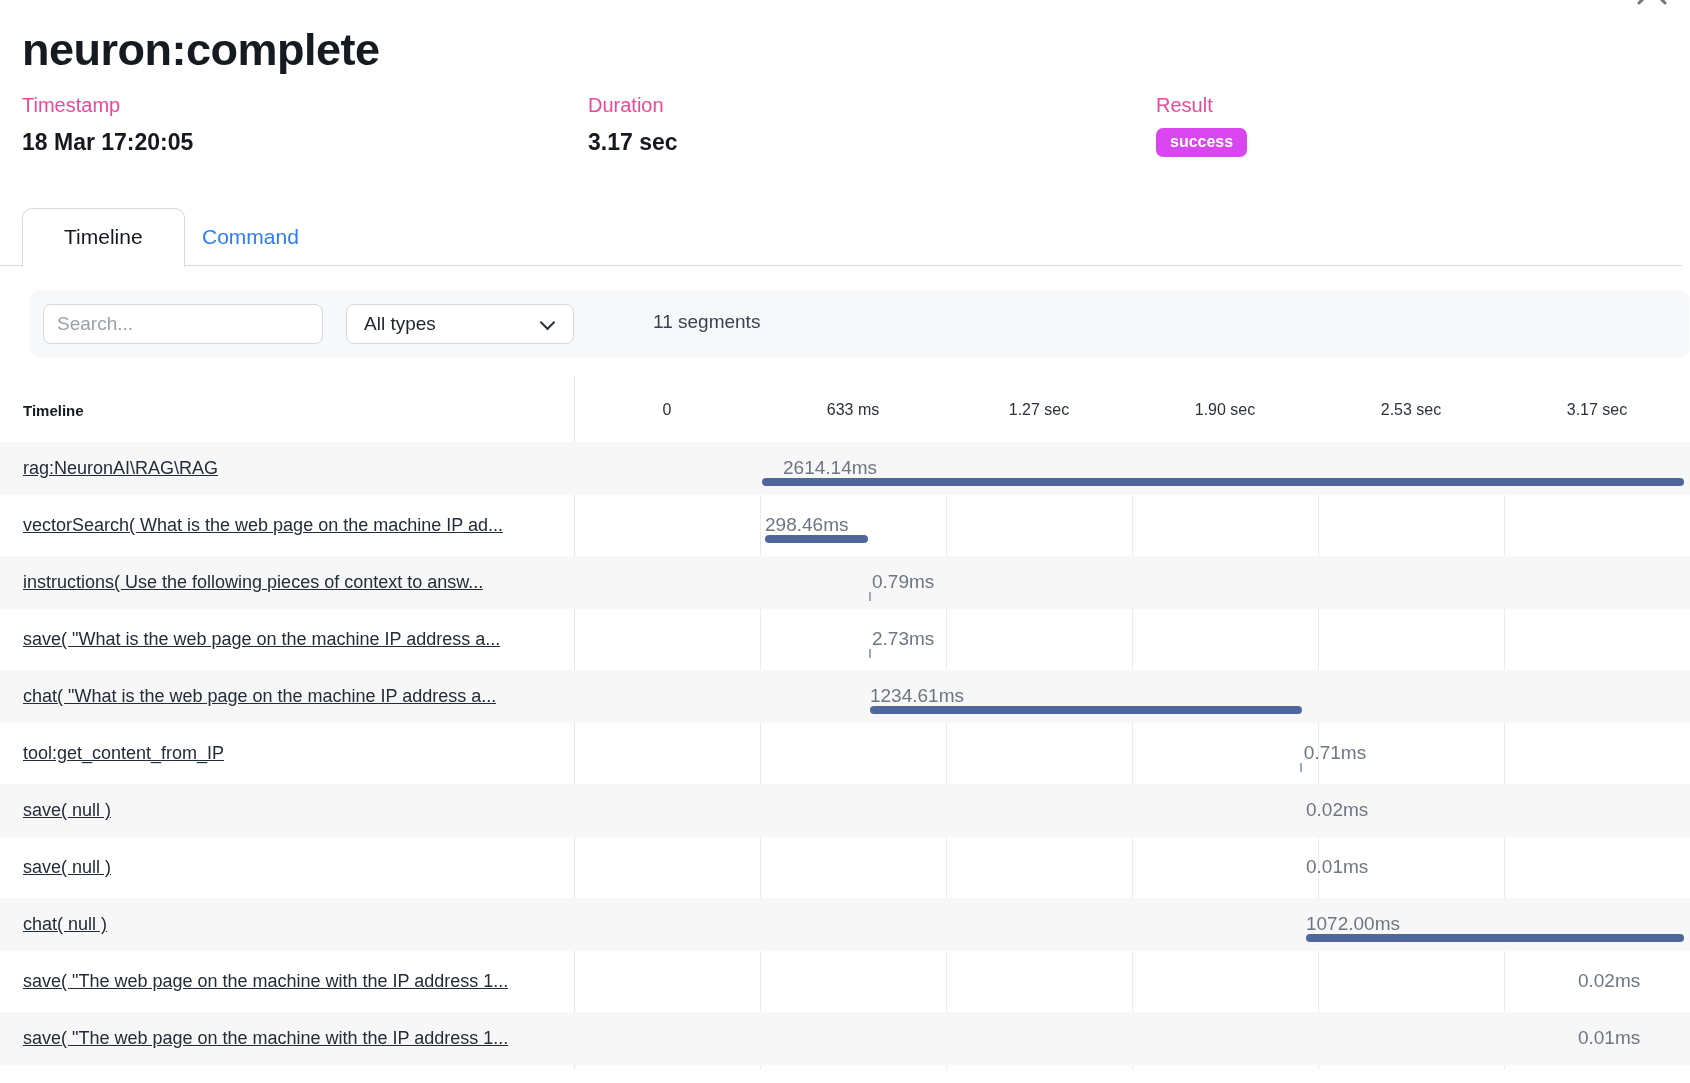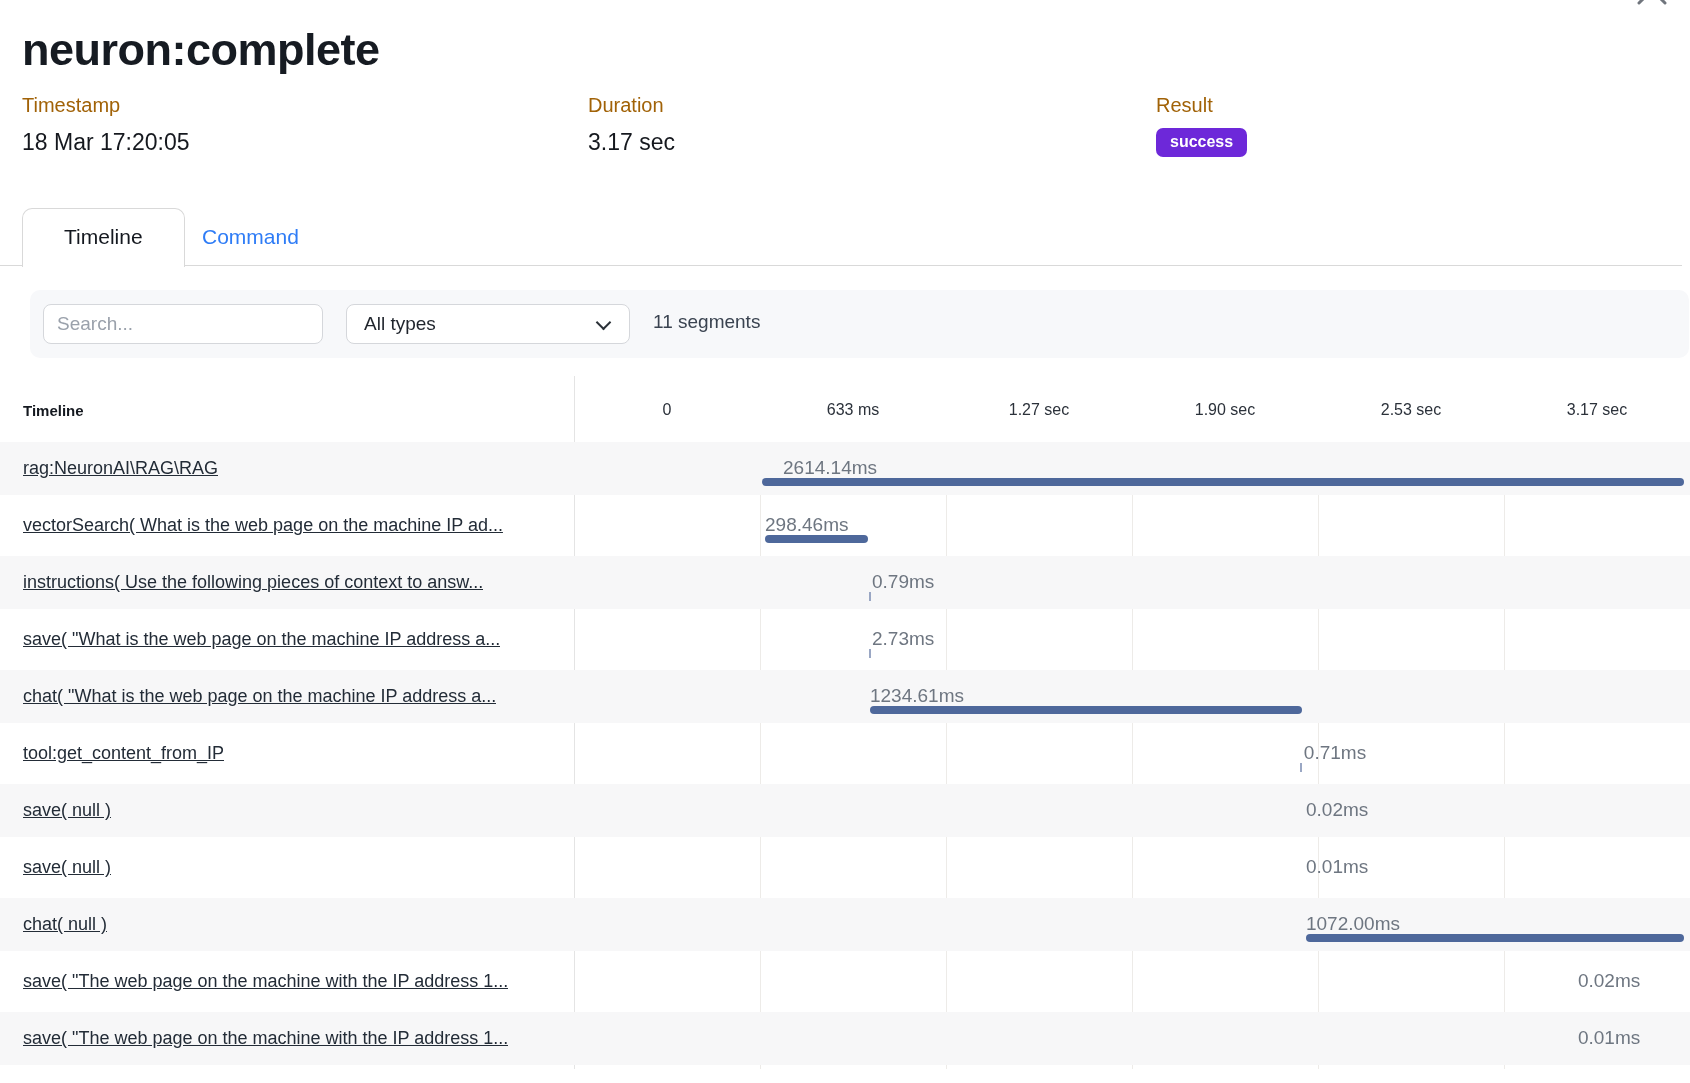--- a/index.html
+++ b/index.html
@@ -9,44 +9,44 @@
     font-family:"Liberation Sans", sans-serif; color:#15181e;
   }
   
   .close-btn { position:absolute; left:1633px; top:-29px; width:38px; height:38px; cursor:pointer; }
   .page-title {
     position:absolute; left:22px; top:24px; font-size:45px; font-weight:700;
     letter-spacing:-0.5px; color:#161b22;
   }
   .meta-col { position:absolute; top:94px; }
   .meta-col.c1 { left:22px; } .meta-col.c2 { left:588px; } .meta-col.c3 { left:1156px; }
-  .meta-label { font-size:20px; color:#a16207; }
-  .meta-value { font-size:23px; color:#15181e; font-weight:400; margin-top:12px; }
+  .meta-label { font-size:20px; color:#ec4899; }
+  .meta-value { font-size:23px; color:#15181e; font-weight:700; margin-top:12px; }
   .badge-success {
-    display:inline-block; margin-top:11px; background:#6d28d9; color:#fff;
+    display:inline-block; margin-top:11px; background:#d946ef; color:#fff;
     font-size:16px; font-weight:700; padding:5px 14px 6px; border-radius:7px;
   }
   
   .tabbar { position:absolute; left:0; top:208px; width:1682px; height:58px; border-bottom:1px solid #d9d9d9;padding-left:16px; }
   .tab-active {
     position:absolute; left:22px; top:0; height:59px; background:#fff; z-index:2;
     border:1px solid #d9d9d9; border-bottom:none; border-radius:10px 10px 0 0;
     padding:0 41px; line-height:56px; font-size:21px; color:#14181f; cursor:pointer;
   }
   .tab-link { position:absolute; left:202px; top:0; line-height:57px; font-size:21px; color:#2e7cf6; cursor:pointer; }
   
   .filterbar { position:absolute; left:30px; top:290px; width:1659px; height:68px; background:#f7f8fa; border-radius:10px; }
   .search-input {
     position:absolute; left:13px; top:14px; width:280px; height:40px;
     border:1px solid #d5d7db; border-radius:8px; background:#fff;
     font-family:"Liberation Sans", sans-serif; font-size:19px; color:#1f242c; padding:0 13px; outline:none;
   }
   .search-input::placeholder { color:#9aa1ab; }
   .type-select {
-    position:absolute; left:316px; top:14px; width:284px; height:40px;
+    position:absolute; left:316px; top:14px; width:228px; height:40px;
     border:1px solid #d5d7db; border-radius:8px; background:#fff; cursor:pointer;
   }
   .type-select .sel-text { position:absolute; left:17px; top:8px; font-size:19px; color:#1f242c; }
   .chev { position:absolute; right:20px; top:12px; width:11px; height:11px;
     border-right:2.5px solid #2b3138; border-bottom:2.5px solid #2b3138; transform:rotate(45deg); }
   .seg-count { position:absolute; left:623px; top:21px; font-size:19px; color:#3a4350; }
   
   .col-header { position:absolute; left:23px; top:402px; font-size:15px; font-weight:700; color:#14181f; }
   .axis-tick { position:absolute; top:401px; width:186px; text-align:center; font-size:16px; color:#2b313a; }
   

